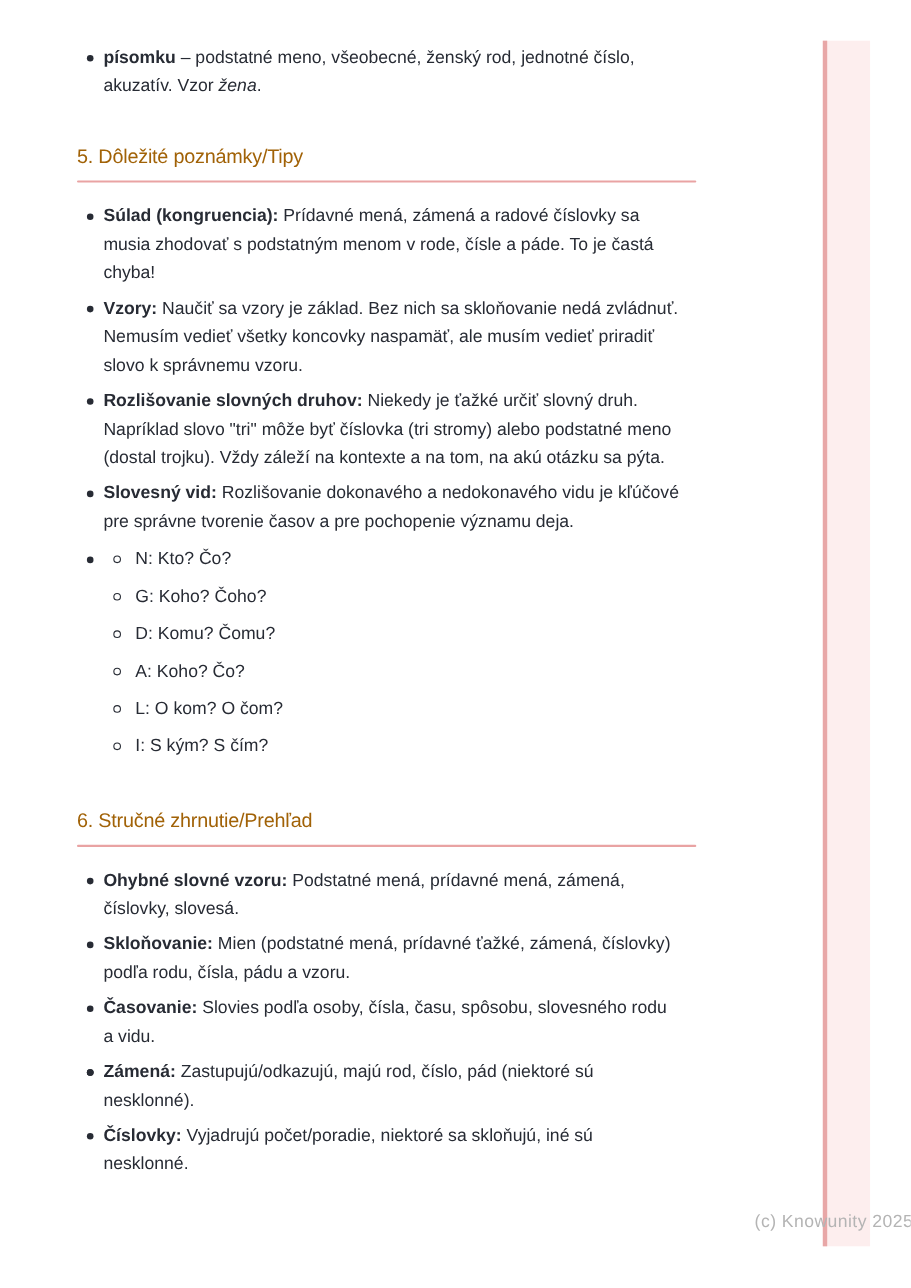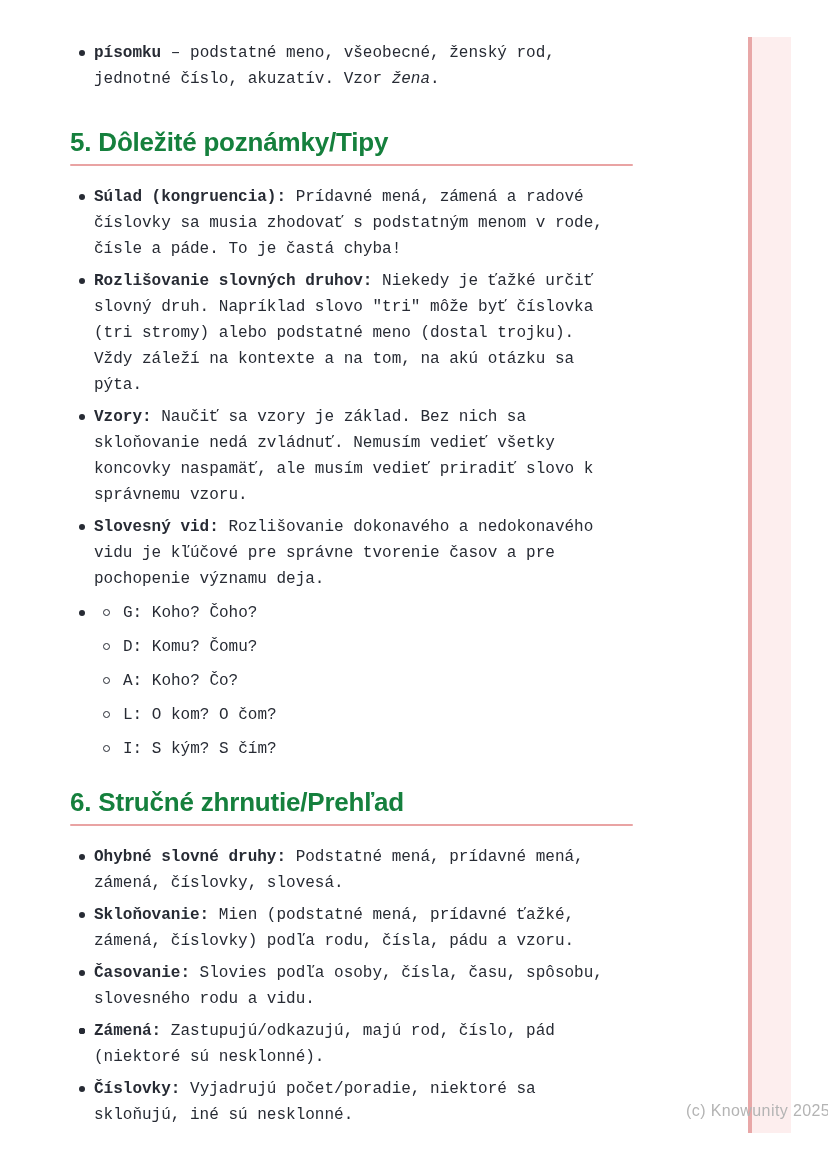--- a/index.html
+++ b/index.html
@@ -11,30 +11,30 @@
   .side-strip {
     position:absolute; left:748px; top:37px; width:39px; height:1096px;
     background:#fdeeee; border-left:4px solid #e8a7a7; z-index:1;
   }
   .watermark {
     position:absolute; left:686px; top:1102px; z-index:2;
     font-size:16px; letter-spacing:0.4px; color:#b4b4b4; white-space:nowrap;
   }
   .content { position:absolute; left:70px; top:40px; width:548px; z-index:0; }
   h2 {
-    margin:34px 0 6px 0; font-size:26px; line-height:32px; font-weight:700;
-    color:#15803d; letter-spacing:-0.2px;
+    margin:34px 0 6px 0; font-size:18px; line-height:32px; font-weight:400;
+    color:#a16207; letter-spacing:-0.2px;
   }
-  h2.h2-second { margin-top:24px; }
+  h2.h2-second { margin-top:38px; }
   .rule { height:2px; background:#e9a3a3; border-radius:1px; width:563px; }
   ul.bullets { list-style:none; margin:18px 0 0 0; padding:0; }
   ul.bullets.intro { margin-top:0; }
   ul.bullets > li {
     position:relative; padding-left:24px; margin-bottom:6px;
-    font-size:16px; line-height:26px;font-family:Liberation Mono, monospace;
+    font-size:16px; line-height:26px;
   }
   .marker {
     position:absolute; left:9px; top:10px; width:6px; height:6px;
     border-radius:50%; background:#272b34;
   }
   b { font-weight:700; }
   i { font-style:italic; }
   ul.sub { list-style:none; margin:8px 0 0 0; padding:0; }
   ul.sub > li {
     position:relative; padding-left:29px; margin-bottom:8px;
@@ -65,33 +65,37 @@
     <h2>5. Dôležité poznámky/Tipy</h2>
     <div class="rule"></div>
 
     <ul class="bullets">
       <li>
         <span class="marker"></span>
         <span><b>Súlad (kongruencia):</b><span> Prídavné mená, zámená a radové číslovky sa musia zhodovať s podstatným menom v rode, čísle a páde. To je častá chyba!</span></span>
       </li>
       <li>
         <span class="marker"></span>
-        <span><b>Rozlišovanie slovných druhov:</b><span> Niekedy je ťažké určiť slovný druh. Napríklad slovo "tri" môže byť číslovka (tri stromy) alebo podstatné meno (dostal trojku). Vždy záleží na kontexte a na tom, na akú otázku sa pýta.</span></span>
+        <span><b>Vzory:</b><span> Naučiť sa vzory je základ. Bez nich sa skloňovanie nedá zvládnuť. Nemusím vedieť všetky koncovky naspamäť, ale musím vedieť priradiť slovo k správnemu vzoru.</span></span>
       </li>
       <li>
         <span class="marker"></span>
-        <span><b>Vzory:</b><span> Naučiť sa vzory je základ. Bez nich sa skloňovanie nedá zvládnuť. Nemusím vedieť všetky koncovky naspamäť, ale musím vedieť priradiť slovo k správnemu vzoru.</span></span>
+        <span><b>Rozlišovanie slovných druhov:</b><span> Niekedy je ťažké určiť slovný druh. Napríklad slovo "tri" môže byť číslovka (tri stromy) alebo podstatné meno (dostal trojku). Vždy záleží na kontexte a na tom, na akú otázku sa pýta.</span></span>
       </li>
       <li>
         <span class="marker"></span>
         <span><b>Slovesný vid:</b><span> Rozlišovanie dokonavého a nedokonavého vidu je kľúčové pre správne tvorenie časov a pre pochopenie významu deja.</span></span>
       </li>
       <li>
         <span class="marker"></span>
         <ul class="sub">
+          <li>
+            <span class="marker ring"></span>
+            <span>N: Kto? Čo?</span>
+          </li>
           <li>
             <span class="marker ring"></span>
             <span>G: Koho? Čoho?</span>
           </li>
           <li>
             <span class="marker ring"></span>
             <span>D: Komu? Čomu?</span>
           </li>
           <li>
             <span class="marker ring"></span>
@@ -108,21 +112,21 @@
         </ul>
       </li>
     </ul>
 
     <h2 class="h2-second">6. Stručné zhrnutie/Prehľad</h2>
     <div class="rule"></div>
 
     <ul class="bullets">
       <li>
         <span class="marker"></span>
-        <span><b>Ohybné slovné druhy:</b><span> Podstatné mená, prídavné mená, zámená, číslovky, slovesá.</span></span>
+        <span><b>Ohybné slovné vzoru:</b><span> Podstatné mená, prídavné mená, zámená, číslovky, slovesá.</span></span>
       </li>
       <li>
         <span class="marker"></span>
         <span><b>Skloňovanie:</b><span> Mien (podstatné mená, prídavné ťažké, zámená, číslovky) podľa rodu, čísla, pádu a vzoru.</span></span>
       </li>
       <li>
         <span class="marker"></span>
         <span><b>Časovanie:</b><span> Slovies podľa osoby, čísla, času, spôsobu, slovesného rodu a vidu.</span></span>
       </li>
       <li>

